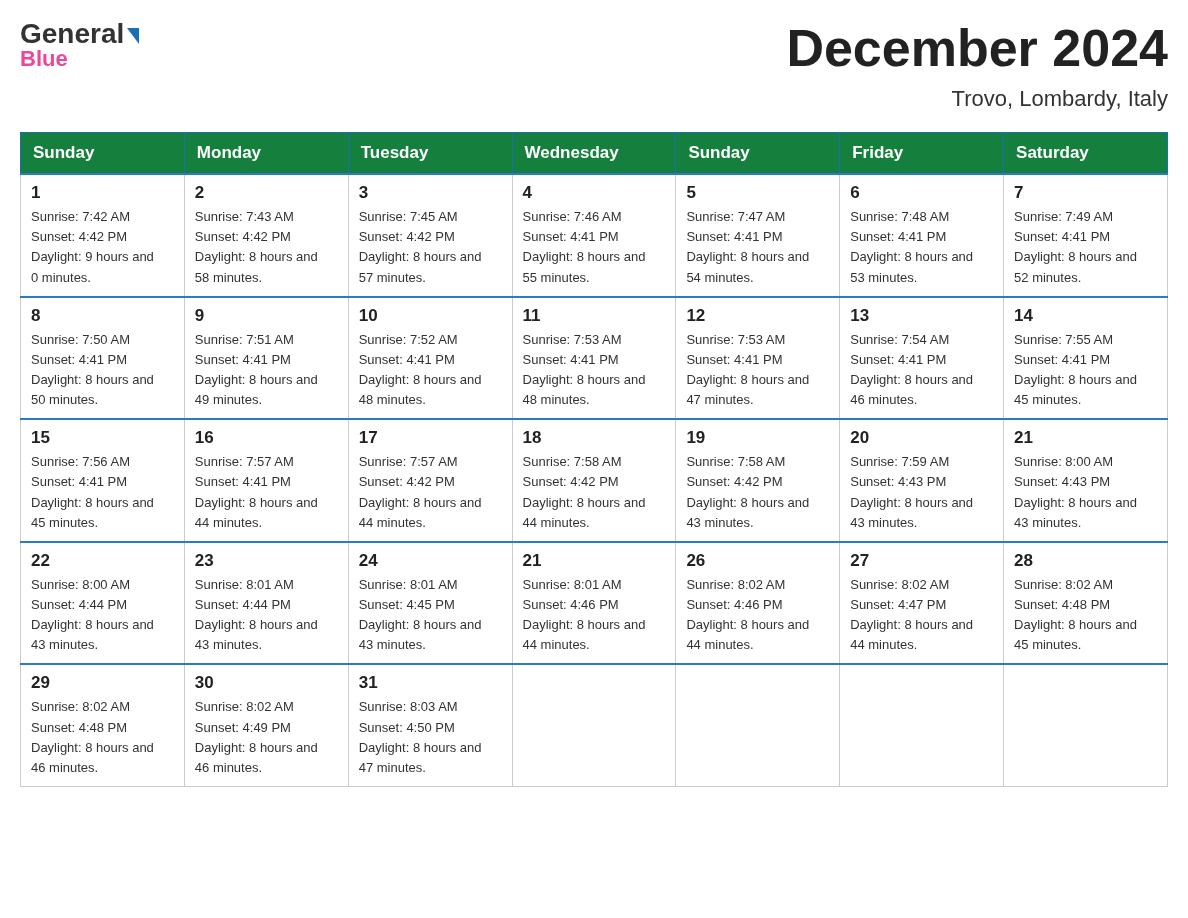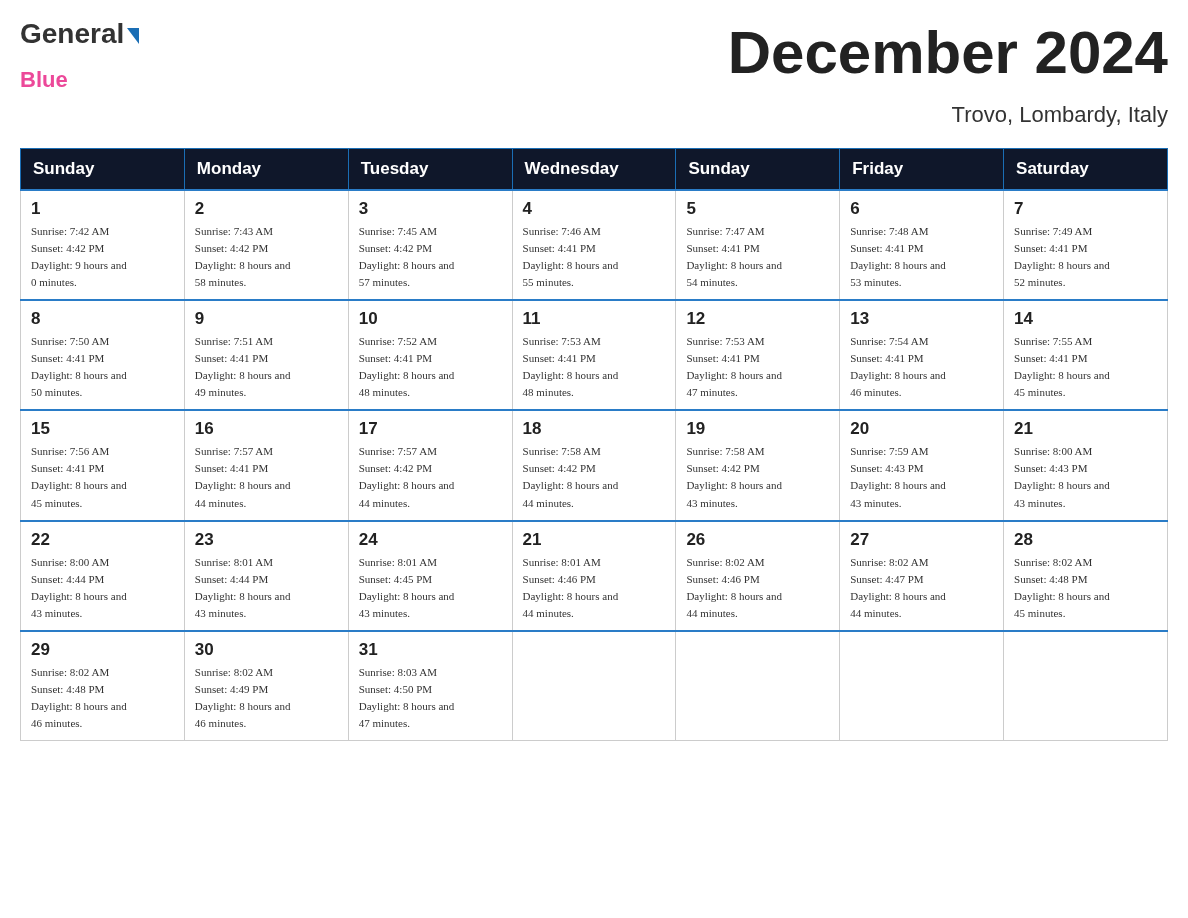--- a/index.html
+++ b/index.html
@@ -13,54 +13,53 @@
     .header {
       display: flex;
       justify-content: space-between;
       align-items: flex-start;
       margin-bottom: 20px;
     }
     .logo {
       display: flex;
       flex-direction: column;
       align-items: flex-start;
-      gap: 21px;
     }
     .logo-text {
       font-size: 28px;
       font-weight: bold;
       color: #333;
       line-height: 1;
     }
     .logo-line2 {
       font-size: 22px;
       font-weight: bold;
       color: #ec4899;
       margin-top: -2px;
     }
     .title-area {
       text-align: right;
     }
     .month-title {
-      font-size: 60px;
+      font-size: 52px;
       font-weight: bold;
       color: #222;
       line-height: 1.1;
     }
     .location {
       font-size: 22px;
       color: #333;
-      margin-top: 16px;
+      margin-top: 9px;
     }
     .calendar {
       width: 100%;
       border-collapse: collapse;
     }
     .calendar th {
-      background-color: #0f172a;
+      background-color: #15803d;
       color: #fff;
       font-size: 17px;
       font-weight: bold;
       padding: 10px 12px;
       text-align: left;
       border: 1px solid #1a6eb5;
     }
     .calendar td {
       vertical-align: top;
       padding: 8px 10px;
@@ -71,24 +70,23 @@
       height: 110px;
     }
     .day-number {
       font-size: 17px;
       font-weight: bold;
       color: #222;
       display: block;
       margin-bottom: 4px;
     }
     .day-info {
-      font-size: 11px;
+      font-size: 13px;
       line-height: 1.55;
       color: #333;
-      font-family: Liberation Serif, serif;
     }
     .empty-cell {
       background: #fff;
     }
     .week-row td {
       border-top: 2px solid #2a7cc7;
     }
   </style>
 </head>
 <body>

